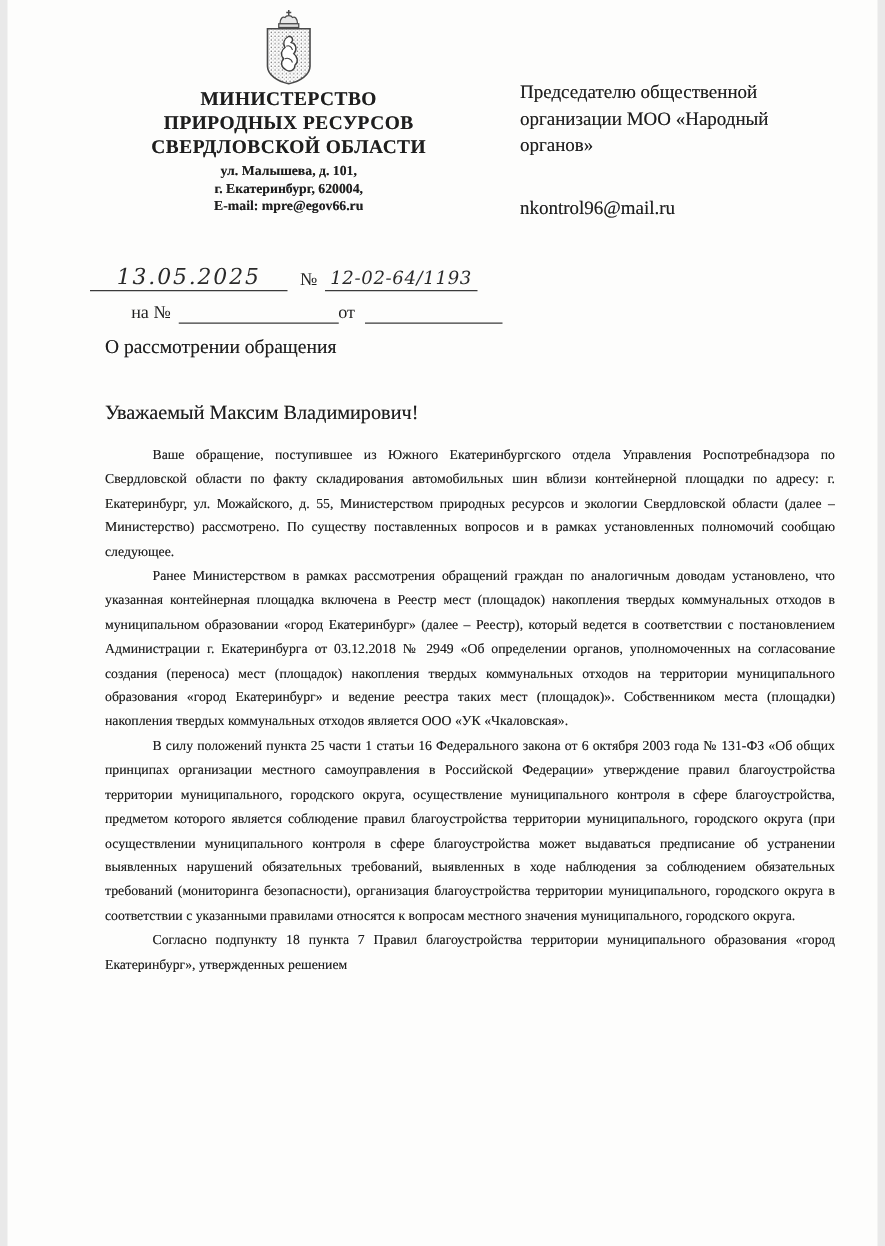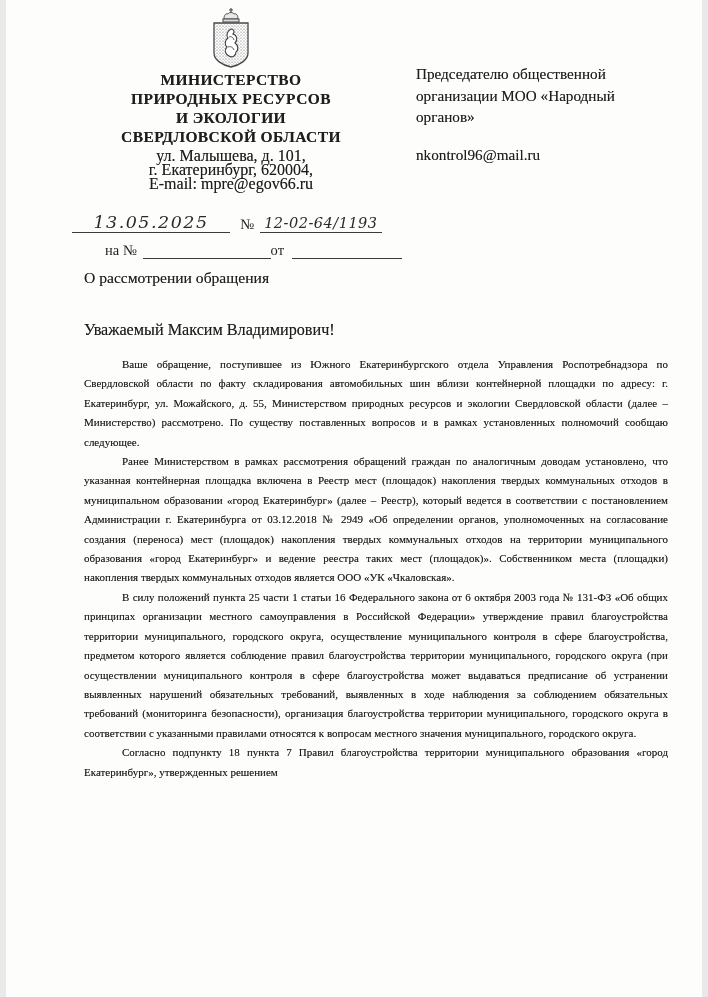--- a/index.html
+++ b/index.html
@@ -13,26 +13,26 @@
     overflow:hidden;
   }
   .scan-text{ text-shadow:0 0 0.5px rgba(30,30,30,0.55); }
 
   
   .emblem{position:absolute;left:201px;top:7px;width:48px;height:62px;}
 
   
   .ministry{position:absolute;left:66px;top:70px;width:318px;text-align:center;}
   .ministry .name{font-weight:bold;font-size:15.5px;line-height:19px;letter-spacing:0.4px;}
-  .ministry .addr{margin-top:3px;font-size:16px;line-height:14px;}
+  .ministry .addr{margin-top:3px;font-size:11px;line-height:14px;font-weight:bold;}
 
   
   .addressee{position:absolute;left:410px;top:63px;width:258px;font-size:15.2px;line-height:21.5px;}
   .addressee .gap1{margin-top:20px;}
-  .addressee .gap2{margin-top:16px;}
+  .addressee .gap2{margin-top:28px;}
 
   
   .refblock{position:absolute;left:66px;top:209px;width:330px;font-size:14.5px;}
   .refrow{display:flex;align-items:flex-end;height:24px;}
   .refrow.second{margin-top:2px;justify-content:flex-end;}
   .u{border-bottom:1.2px solid #3a3a3a;display:inline-block;}
   .hand{
     font-family:"DejaVu Serif",serif;
     font-style:italic;
     font-size:17.5px;
@@ -84,21 +84,20 @@
 
       <path d="M24 22 C20 24 19 28 21 31 C18 33 17 37 20 40 C17 43 18 47 22 49 C25 51 29 49 29 45 C32 43 31 38 28 36 C31 33 30 28 26 27 C28 25 27 22 24 22 Z" fill="#ffffff" stroke="#3f3f3f" stroke-width="1.1"></path>
       <path d="M22 30 C24 29 26 30 27 33 M21 40 C23 39 26 40 27 43" fill="none" stroke="#3f3f3f" stroke-width="0.9"></path>
     </svg>
   </div>
 
   <div class="ministry scan-text">
     <div class="name">
       <div>МИНИСТЕРСТВО</div>
       <div>ПРИРОДНЫХ РЕСУРСОВ</div>
-      <div>И ЭКОЛОГИИ</div>
       <div>СВЕРДЛОВСКОЙ ОБЛАСТИ</div>
     </div>
     <div class="addr">
       <div>ул. Малышева, д. 101,</div>
       <div>г. Екатеринбург, 620004,</div>
       <div>E-mail: mpre@egov66.ru</div>
     </div>
   </div>
 
   <div class="addressee scan-text">

